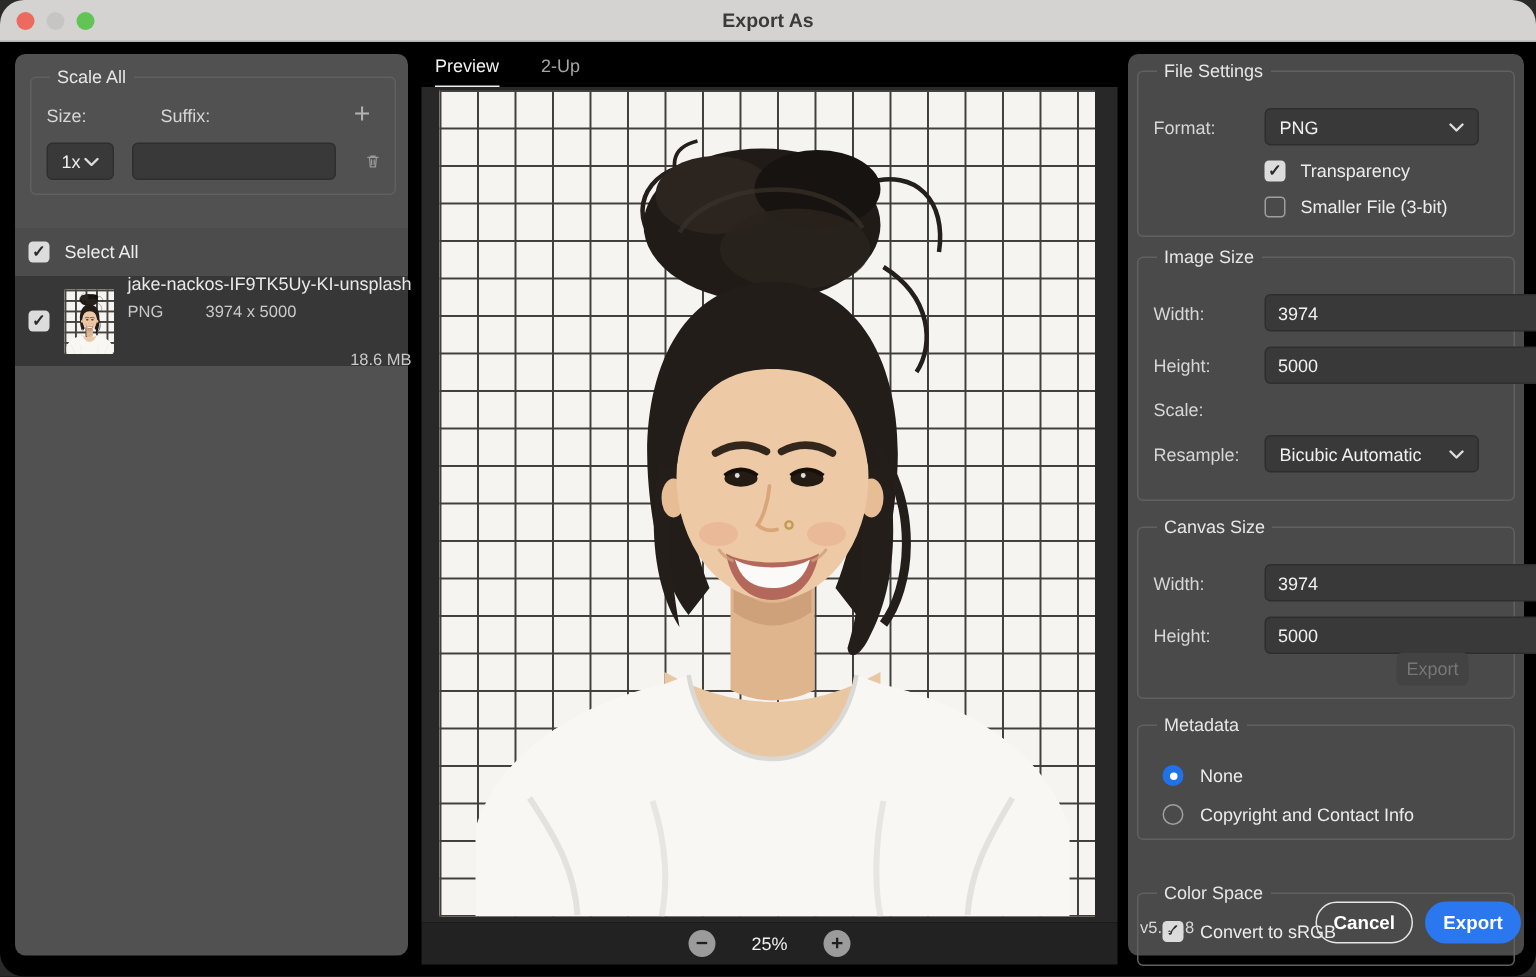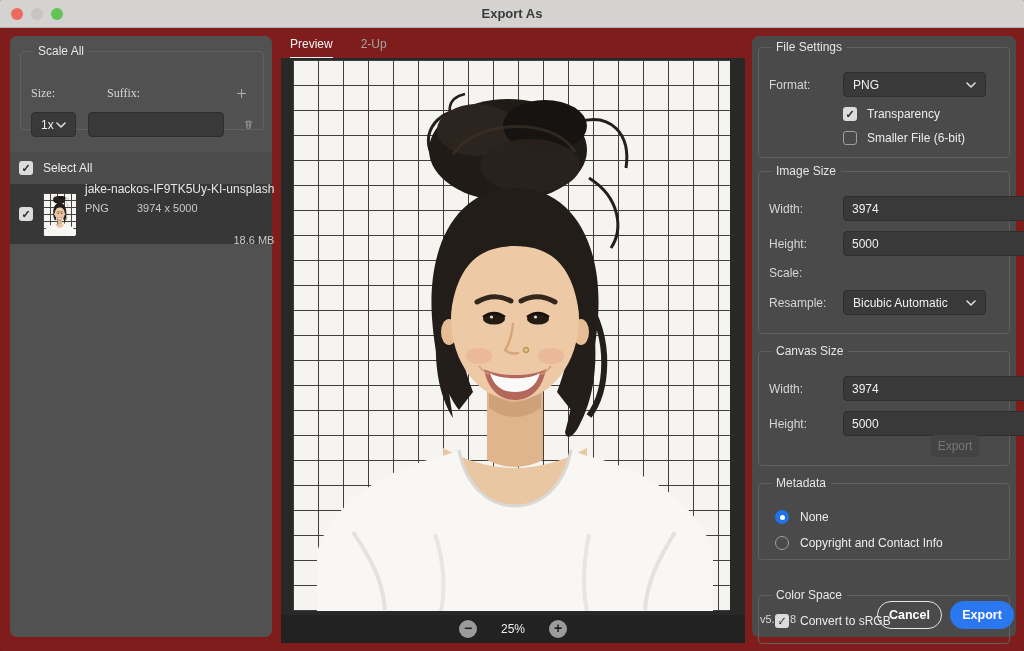--- a/index.html
+++ b/index.html
@@ -1,17 +1,17 @@
 <!DOCTYPE html>
 <html><head>
 <meta charset="utf-8">
 <style>
   * { box-sizing: border-box; margin: 0; padding: 0; }
   html,body { width:1024px; height:651px; background:#2a2a2a; font-family:"Liberation Sans", sans-serif; }
-  .window { position:relative; width:1024px; height:651px; border-radius:1px; overflow:hidden; background:#7f1d1d; }
+  .window { position:relative; width:1024px; height:651px; border-radius:16px; overflow:hidden; background:#000000; }
 
   
   .titlebar { position:absolute; top:0; left:0; right:0; height:28px; background:#d4d3d1; border-bottom:1px solid #b3b2b0; display:flex; align-items:center; }
   .traffic { display:flex; gap:8px; margin-left:11px; }
   .tl { width:12px; height:12px; border-radius:50%; }
   .tl.red { background:#ed6a5e; }
   .tl.gray { background:#c6c5c3; }
   .tl.green { background:#61c454; }
   .win-title { position:absolute; left:0; right:0; text-align:center; font-size:13px; font-weight:bold; color:#3a3a3a; }
 
@@ -34,21 +34,21 @@
   .cb.checked { background:#dcdcdc; color:#2a2a2a; font-size:11px; font-weight:bold; line-height:14px; }
   .cb.unchecked { border:1.6px solid #9f9f9f; background:transparent; }
 
   .radio { width:14px; height:14px; border-radius:50%; position:relative; flex:0 0 auto; }
   .radio.selected { background:#1f72e8; }
   .radio.selected::after { content:""; position:absolute; left:4.5px; top:4.5px; width:5px; height:5px; border-radius:50%; background:#fff; }
   .radio.unselected { border:1.6px solid #9f9f9f; }
 
   
   .scale-all { position:absolute; left:10px; top:8px; width:244px; height:86px; }
-  .sa-labels { display:flex; align-items:center; margin-top:20px;font-family:Liberation Serif, serif; }
+  .sa-labels { display:flex; align-items:center; margin-top:4px; }
   .sa-labels .l1 { width:76px; }
   .sa-plus { margin-left:auto; margin-right:6px; font-size:19px; color:#b2b2b2; line-height:14px; cursor:default; }
   .sa-row { display:flex; align-items:center; margin-top:11px; }
   .sa-size { width:64px; margin-right:12px; }
   .sa-suffix { width:106px; margin-right:14px; }
   .trash { width:16px; height:17px; margin-left:6px; }
 
   .select-all-row { position:absolute; left:0; top:116px; width:262px; height:32px; display:flex; align-items:center; padding-left:9px; gap:10px; background:rgba(0,0,0,0.05); }
   .select-all-row .lbl { color:#ececec;text-align:center; }
 
@@ -252,21 +252,21 @@
               <use href="#chev-g"></use>
             </svg>
         </div>
       </div>
       <div class="chk-row">
         <span class="cb checked">✓</span>
         <span class="lbl">Transparency</span>
       </div>
       <div class="chk-row">
         <span class="cb unchecked"></span>
-        <span class="lbl">Smaller File (6-bit)</span>
+        <span class="lbl">Smaller File (3-bit)</span>
       </div>
     </fieldset>
 
     <fieldset class="rp-section" style="top:128px; height:170px;">
       <legend>Image Size</legend>
       <div class="rp-row">
         <span class="lbl">Width:</span>
         <input class="input rp-ctl" value="3974" style="">
 
       </div>

